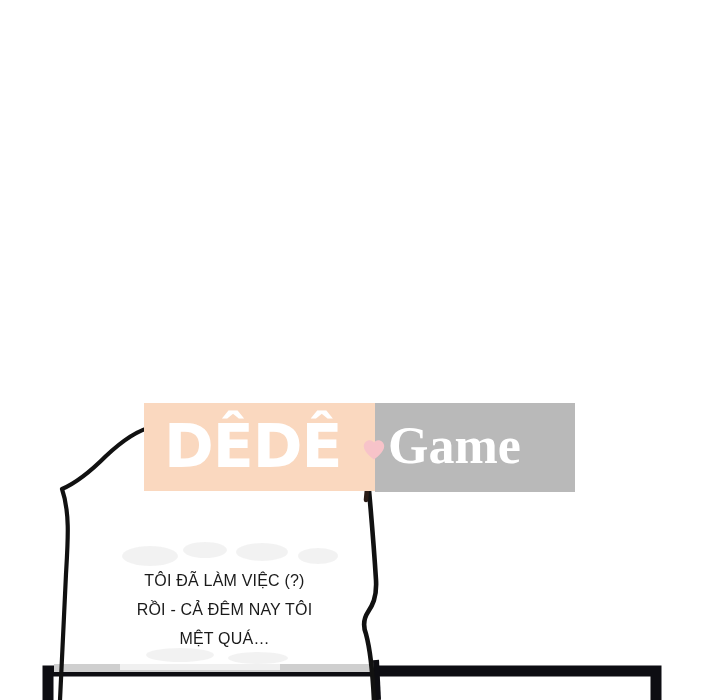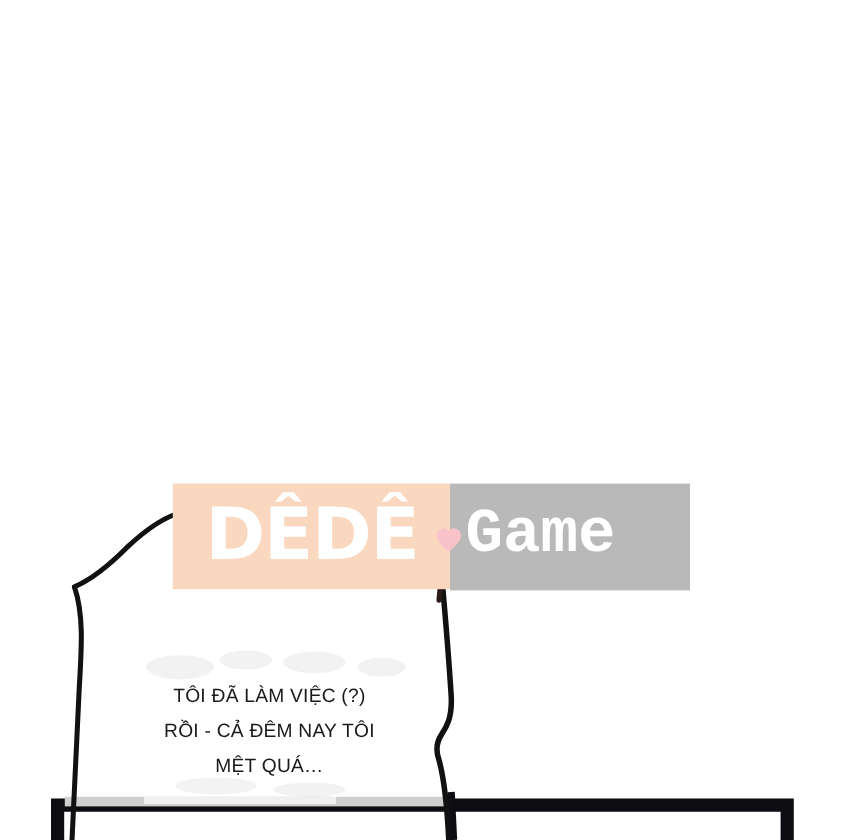--- a/index.html
+++ b/index.html
@@ -40,44 +40,43 @@
     background: #fad8bf;
   }
   #wm-gray {
     left: 375px;
     top: 403px;
     width: 200px;
     height: 89px;
     background: #b9b9b9;
   }
   #wm-logo-text {
-    left: 152px;
+    left: 164px;
     top: 408px;
     width: 216px;
     height: 76px;
     color: #ffffff;
     font-family: "DejaVu Sans", sans-serif;
     font-weight: bold;
     font-size: 60px;
     letter-spacing: -1px;
     line-height: 76px;
-    text-align: center;
     white-space: nowrap;
   }
   #wm-heart {
     left: 362px;
     top: 438px;
     width: 24px;
     height: 24px;
   }
   #wm-game-text {
     left: 388px;
     top: 413px;
     color: #ffffff;
-    font-family: Liberation Mono, monospace;
+    font-family: Liberation Serif, serif;
     font-weight: bold;
     font-size: 52px;
     line-height: 66px;
     letter-spacing: 0px;
     white-space: nowrap;
   }
 
   
   #dialogue {
     position: absolute;

